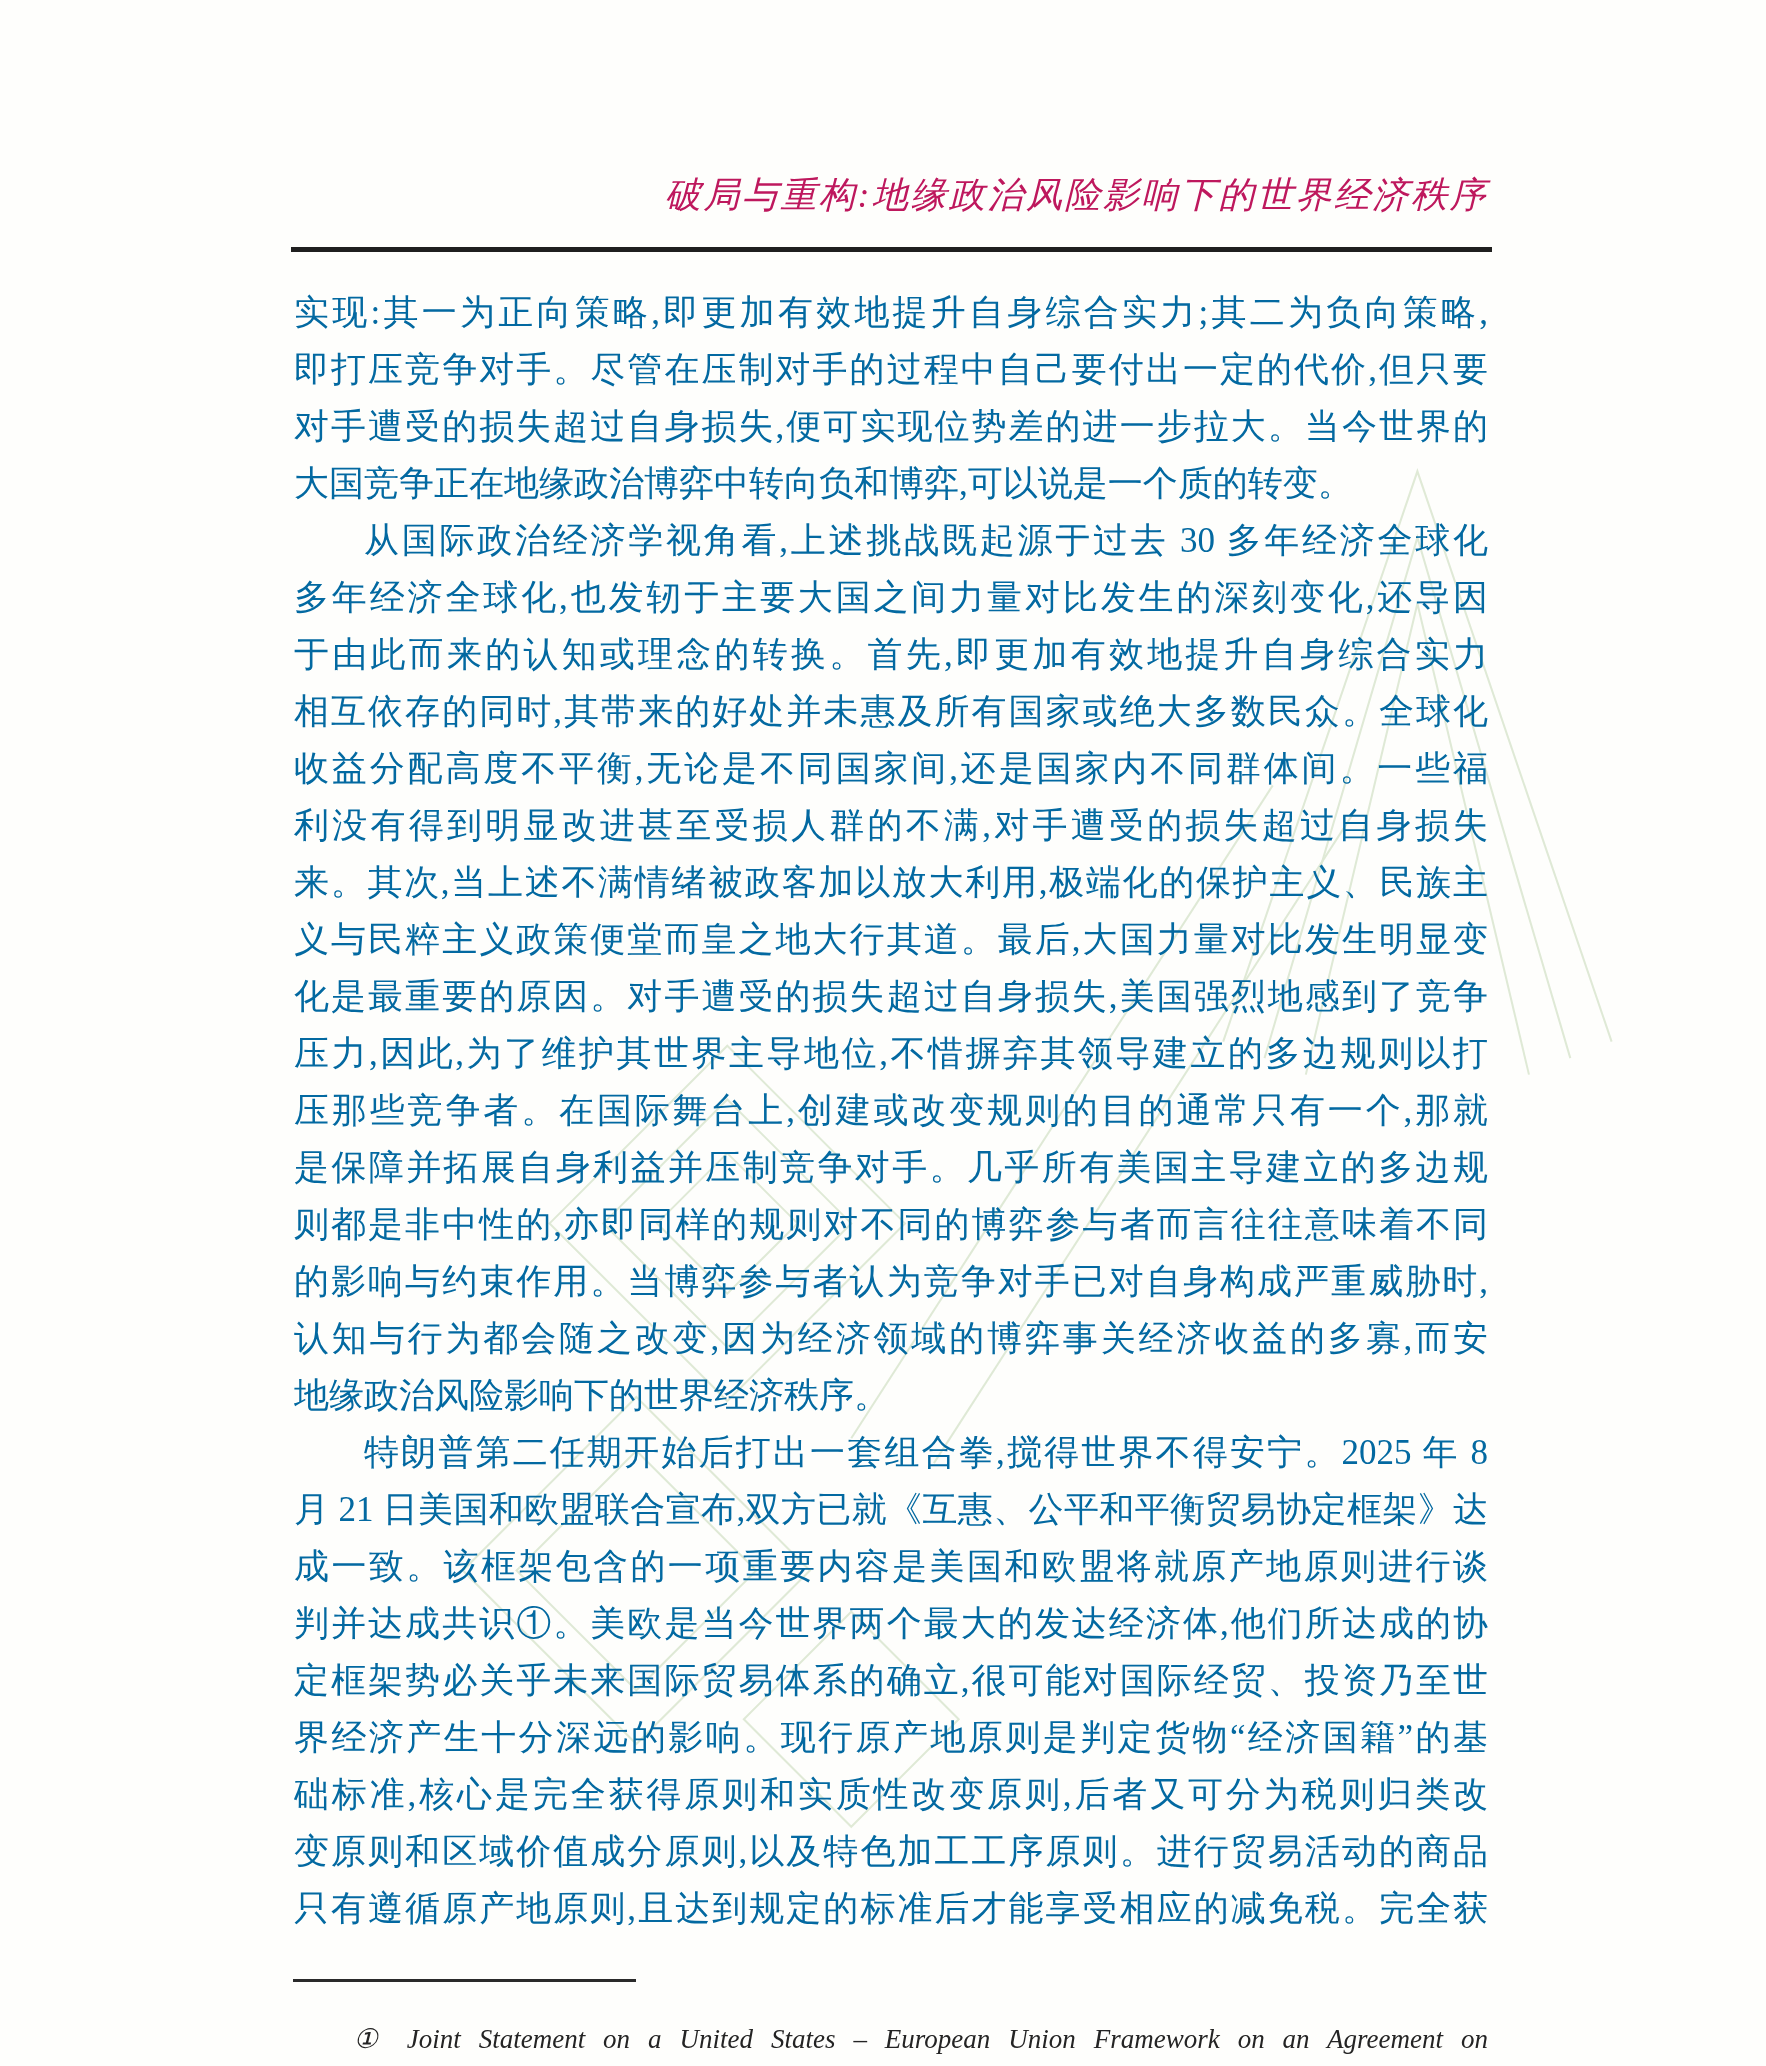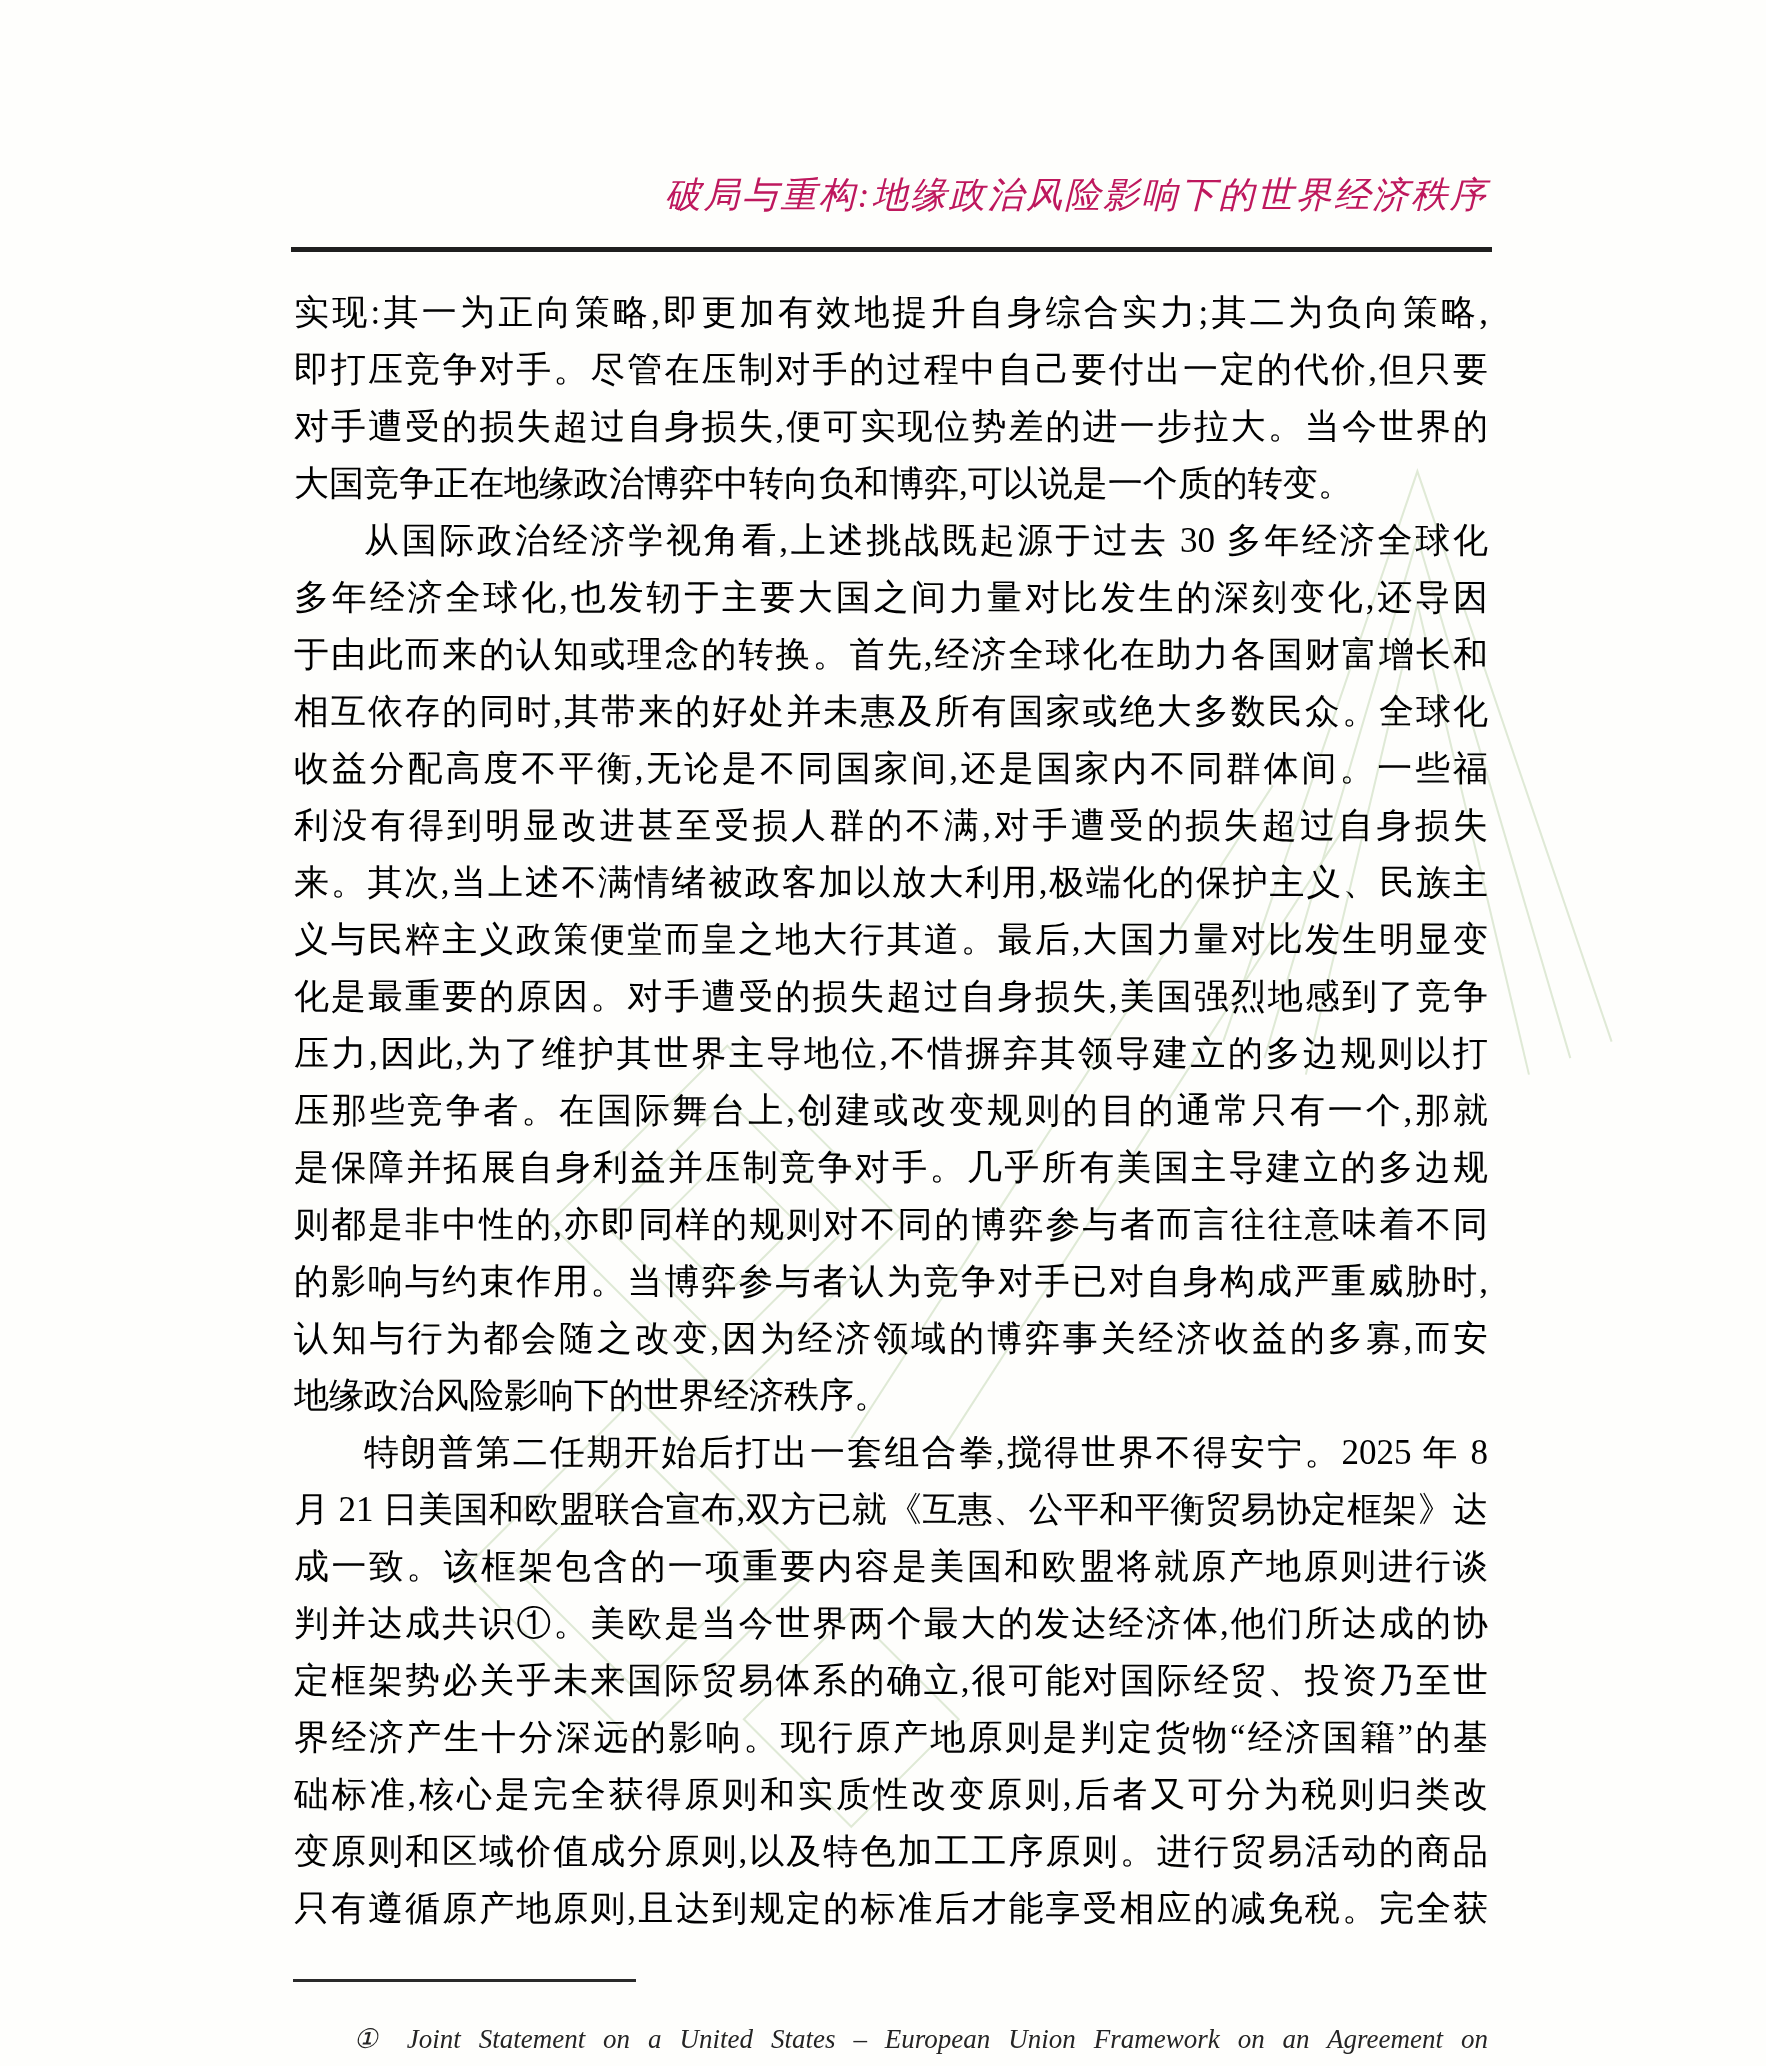--- a/index.html
+++ b/index.html
@@ -97,28 +97,28 @@
       <polygon points="1540,3510 1830,3800 1540,4090 1250,3800"></polygon>
       <polygon points="2060,3900 2320,4160 2060,4420 1800,4160"></polygon>
     </g>
   </svg>
 
   <div>
     <div class="header-title">破局与重构:地缘政治风险影响下的世界经济秩序</div>
     <div class="header-rule"></div>
   </div>
 
-  <div class="body-block" style="color: #000000;">
+  <div class="body-block" style="color: #0369a1;">
       <div class="bline">实现:其一为正向策略,即更加有效地提升自身综合实力;其二为负向策略,</div>
       <div class="bline">即打压竞争对手。尽管在压制对手的过程中自己要付出一定的代价,但只要</div>
       <div class="bline">对手遭受的损失超过自身损失,便可实现位势差的进一步拉大。当今世界的</div>
       <div class="bline last">大国竞争正在地缘政治博弈中转向负和博弈,可以说是一个质的转变。</div>
       <div class="bline indent">从国际政治经济学视角看,上述挑战既起源于过去 30 多年经济全球化</div>
       <div class="bline">多年经济全球化,也发轫于主要大国之间力量对比发生的深刻变化,还导因</div>
-      <div class="bline">于由此而来的认知或理念的转换。首先,经济全球化在助力各国财富增长和</div>
+      <div class="bline">于由此而来的认知或理念的转换。首先,即更加有效地提升自身综合实力</div>
       <div class="bline">相互依存的同时,其带来的好处并未惠及所有国家或绝大多数民众。全球化</div>
       <div class="bline">收益分配高度不平衡,无论是不同国家间,还是国家内不同群体间。一些福</div>
       <div class="bline">利没有得到明显改进甚至受损人群的不满,对手遭受的损失超过自身损失</div>
       <div class="bline">来。其次,当上述不满情绪被政客加以放大利用,极端化的保护主义、民族主</div>
       <div class="bline">义与民粹主义政策便堂而皇之地大行其道。最后,大国力量对比发生明显变</div>
       <div class="bline">化是最重要的原因。对手遭受的损失超过自身损失,美国强烈地感到了竞争</div>
       <div class="bline">压力,因此,为了维护其世界主导地位,不惜摒弃其领导建立的多边规则以打</div>
       <div class="bline">压那些竞争者。在国际舞台上,创建或改变规则的目的通常只有一个,那就</div>
       <div class="bline">是保障并拓展自身利益并压制竞争对手。几乎所有美国主导建立的多边规</div>
       <div class="bline">则都是非中性的,亦即同样的规则对不同的博弈参与者而言往往意味着不同</div>

